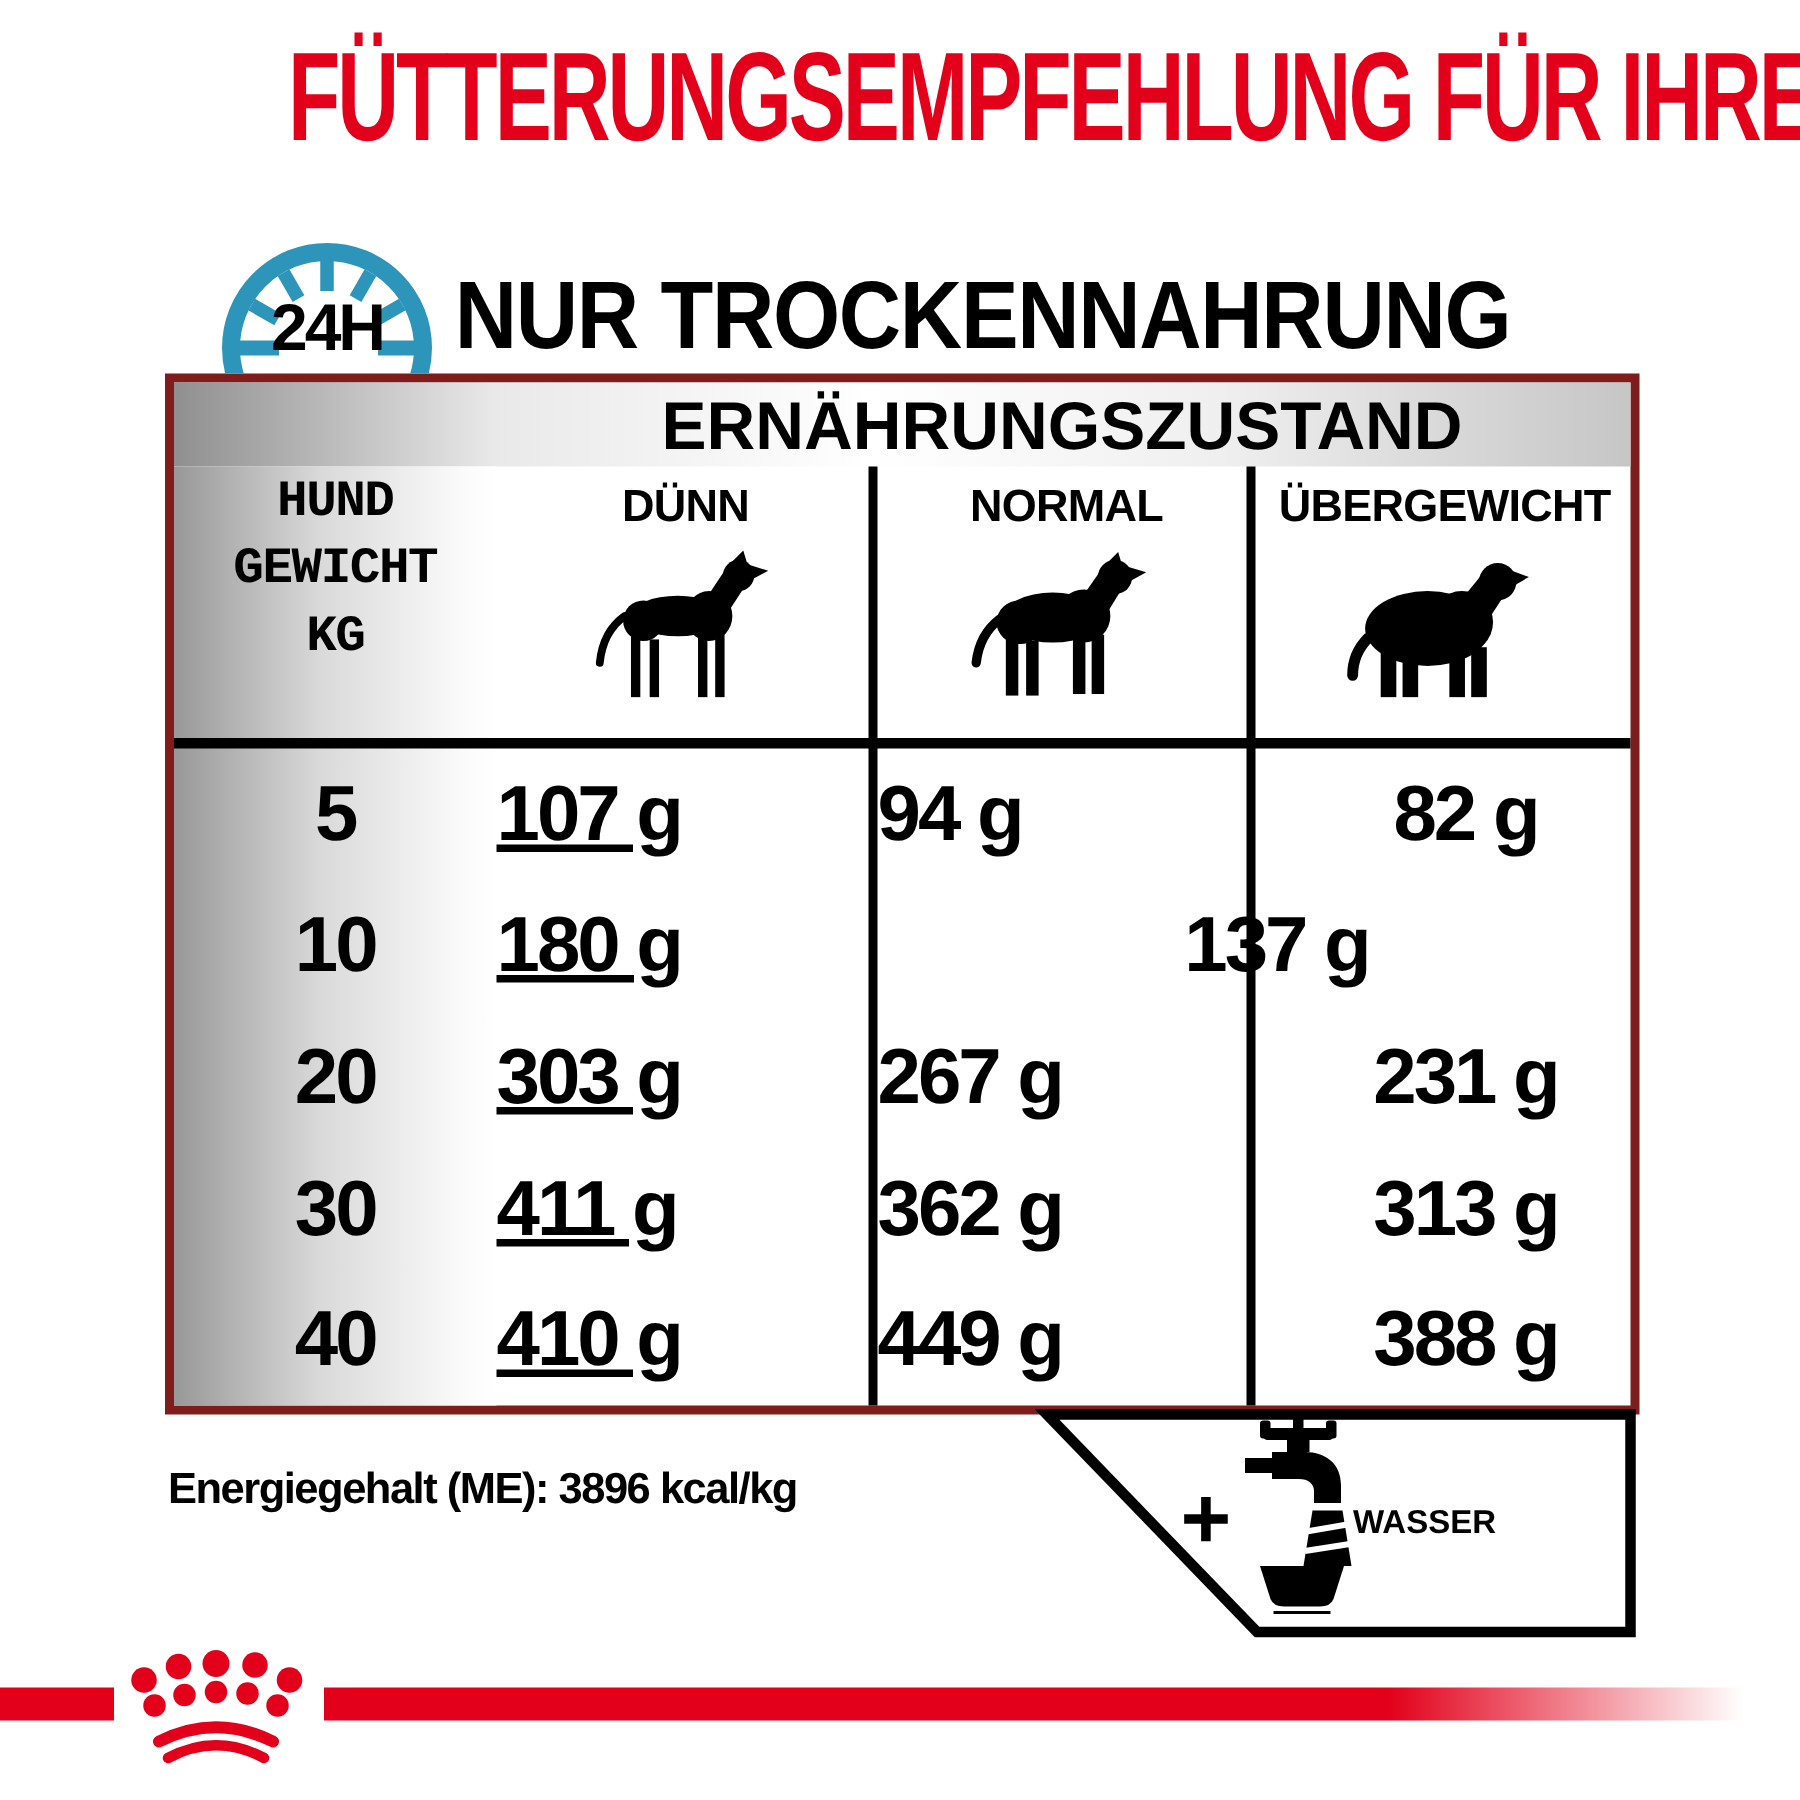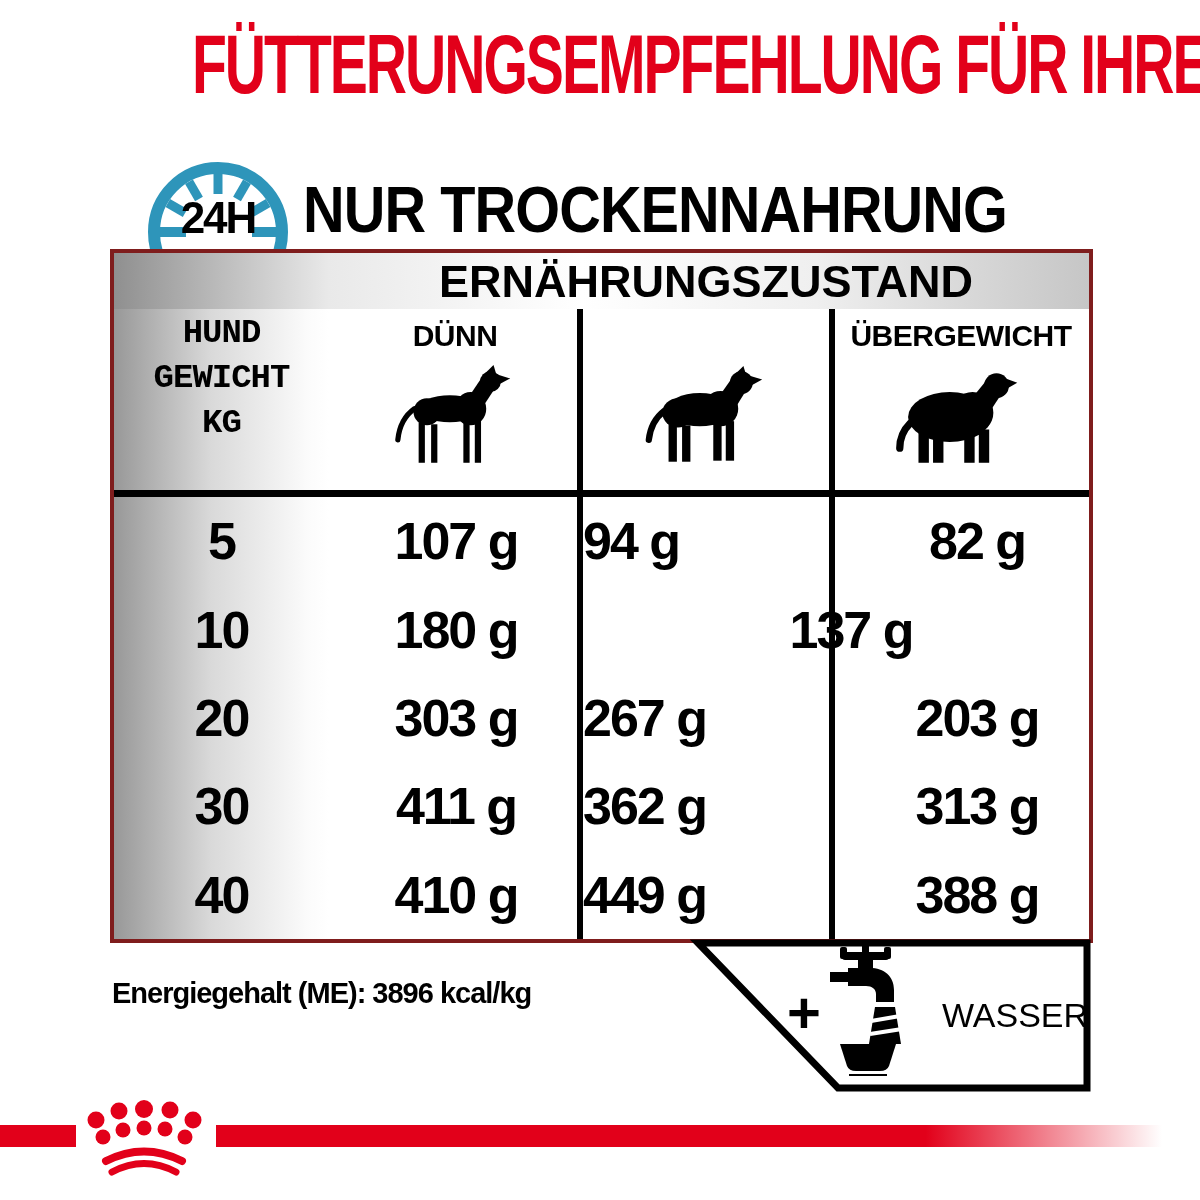--- a/index.html
+++ b/index.html
@@ -8,53 +8,53 @@
   
   .title{position:absolute;top:24px;left:0;width:1200px;text-align:center;
          font-size:84px;font-weight:bold;letter-spacing:-3px;white-space:nowrap;
          transform:scaleX(0.68);color:#e2001a;line-height:80px;}
   .subtitle{position:absolute;top:180px;left:55px;width:1200px;text-align:center;
             font-size:64px;font-weight:bold;letter-spacing:-1px;white-space:nowrap;
             transform:scaleX(0.9);line-height:60px;}
   .clock{position:absolute;left:148px;top:158px;width:142px;height:91px;}
   
   .ftable{position:absolute;left:110px;top:249px;width:983px;height:694px;
-          border:4px solid #7f1d1d;box-sizing:border-box;background:#fff;}
+          border:6px solid #7f1d1d;box-sizing:border-box;background:#fff;}
   .thead{position:absolute;left:0;top:0;width:100%;height:56px;
          background:linear-gradient(to right,#8f8f8f 0%,#e9e9e9 22%,#ffffff 48%,#efefef 72%,#c6c6c6 100%);}
   .thead-label{display:block;margin-left:215px;width:754px;text-align:center;line-height:58px;
                font-size:45px;font-weight:bold;white-space:nowrap;}
   .leftcol{position:absolute;left:0;top:56px;width:215px;bottom:0;
            background:linear-gradient(to right,#989898 0%,#d9d9d9 45%,#fbfbfb 90%,#ffffff 100%);}
   .weightlabel{position:absolute;left:0;top:58px;width:215px;text-align:center;
                font-size:34px;font-weight:bold;letter-spacing:-1px;line-height:45px;font-family:Liberation Mono, monospace;}
   .weightlabel span{display:block;}
   .vdiv{position:absolute;top:56px;bottom:0;width:6px;background:#000;}
   .vdiv.d1{left:463px;} .vdiv.d2{left:715px;}
   .colhead{position:absolute;top:66px;width:252px;text-align:center;
            font-size:30px;font-weight:bold;letter-spacing:-0.5px;white-space:nowrap;}
   .colhead.h1{left:215px;} .colhead.h2{left:469px;} .colhead.h3{left:721px;}
   .dogicon{position:absolute;top:112px;width:126px;height:104px;}
   .dogicon.g1{left:277px;} .dogicon.g2{left:529px;} .dogicon.g3{left:781px;}
   .hrule{position:absolute;left:0;top:237px;width:100%;height:7px;background:#000;}
   .rows{position:absolute;left:0;top:244px;right:0;bottom:0;display:flex;flex-direction:column;}
   .trow{flex:1;display:flex;align-items:center;font-size:52px;font-weight:bold;letter-spacing:-2px;}
   .trow .ckg{width:215px;text-align:center;}
-  .trow .cv1{width:254px;text-align:center;}
+  .trow .cv1{width:254px;text-align:left;text-decoration:underline;}
   .trow .cv2{width:252px;}
   .trow .cv3{flex:1;text-align:center;margin-left:30px;}
   
   .energy{position:absolute;left:112px;top:952px;font-size:29px;font-weight:bold;
           letter-spacing:-1px;line-height:34px;margin-top:24px;}
   .trap{position:absolute;left:690px;top:935px;width:405px;height:160px;}
   .plus{position:absolute;left:778px;top:984px;width:52px;height:58px;text-align:center;
         font-size:58px;font-weight:bold;line-height:58px;}
   .faucet{position:absolute;left:818px;top:946px;width:94px;height:130px;}
-  .wasser{position:absolute;left:902px;top:998px;font-size:34px;font-weight:normal;
-          letter-spacing:0;line-height:34px;margin-left:40px;}
+  .wasser{position:absolute;left:902px;top:998px;font-size:22px;font-weight:bold;
+          letter-spacing:0;line-height:34px;}
   
   .stripe-left{position:absolute;left:0;top:1125px;width:76px;height:22px;background:#e2001a;}
   .stripe-right{position:absolute;left:216px;top:1125px;width:946px;height:22px;
                 background:linear-gradient(to right,#e2001a 0%,#e2001a 75%,rgba(226,0,26,0) 100%);}
   .paw{position:absolute;left:70px;top:1085px;width:160px;height:100px;}
 </style>
 </head>
 <body>
 
 <div class="stage">
@@ -87,20 +87,21 @@
     <div class="weightlabel">
       <span>HUND</span>
       <span>GEWICHT</span>
       <span>KG</span>
     </div>
 
     <div class="vdiv d1"></div>
     <div class="vdiv d2"></div>
 
     <div class="colhead h1">DÜNN</div>
+    <div class="colhead h2">NORMAL</div>
     <div class="colhead h3">ÜBERGEWICHT</div>
 
     <svg class="dogicon g1" viewBox="0 0 120 100">
       <g fill="#000">
         <polygon points="90,8 98,0 101,10"></polygon>
         <circle cx="95" cy="16" r="10"></circle>
         <polygon points="95,7 114,13 95,23"></polygon>
         <polygon points="72,34 88,10 101,20 84,46"></polygon>
         <ellipse cx="76" cy="42" rx="15" ry="16"></ellipse>
         <ellipse cx="56" cy="42" rx="30" ry="13"></ellipse>
@@ -156,21 +157,21 @@
       </div>
       <div class="trow">
         <span class="ckg">10</span>
         <span class="cv1">180 g</span>
         <span class="cv3">137 g</span>
       </div>
       <div class="trow">
         <span class="ckg">20</span>
         <span class="cv1">303 g</span>
         <span class="cv2">267 g</span>
-        <span class="cv3">203 g</span>
+        <span class="cv3">231 g</span>
       </div>
       <div class="trow">
         <span class="ckg">30</span>
         <span class="cv1">411 g</span>
         <span class="cv2">362 g</span>
         <span class="cv3">313 g</span>
       </div>
       <div class="trow">
         <span class="ckg">40</span>
         <span class="cv1">410 g</span>

